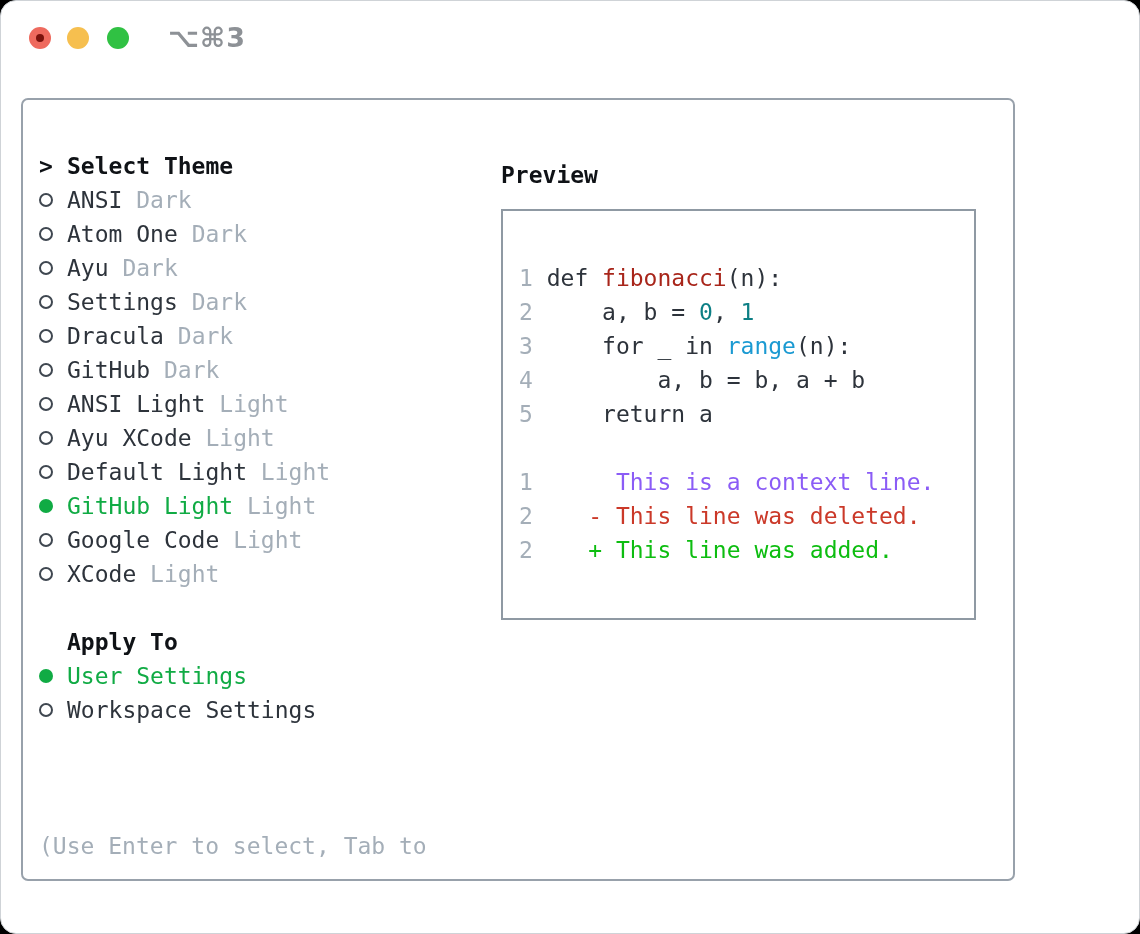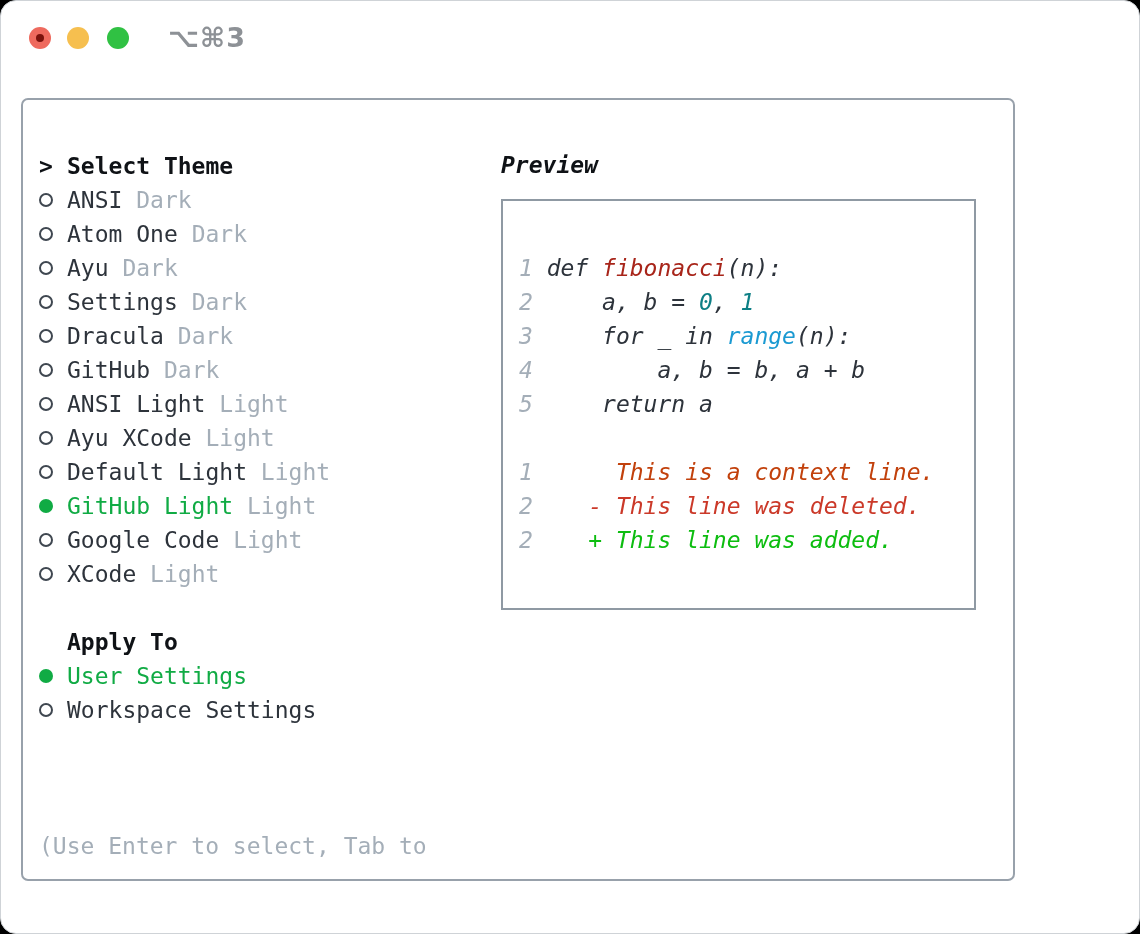--- a/index.html
+++ b/index.html
@@ -40,36 +40,36 @@
   .prefix{font-weight:bold;color:var(--header);}
   .circle{position:absolute;left:0;top:10px;width:14px;height:14px;border-radius:50%;border:2px solid #3f4750;}
   .circle.sel{border:none;background:var(--accent-green);}
   .header-text{font-weight:bold;color:var(--header);text-align:right;}
   .t-name{color:var(--text);margin-top:42px;}
   .t-name.sel{color:var(--accent-green);}
   .t-variant{color:var(--muted);}
   .opt-label.sel{color:var(--accent-green);}
   .help{color:var(--muted);line-height:34px;white-space:pre;}
   
-  .right-col{position:absolute;left:478px;top:48px;width:500px;font-size:23px;font-style:italic;}
+  .right-col{position:absolute;left:478px;top:58px;width:500px;font-size:23px;}
   .preview-title{height:34px;line-height:34px;font-weight:bold;color:var(--header);}
   .preview-box{
     margin-top:17px;width:475px;height:411px;
     border:2px solid #8f99a3;background:#fff;
     padding:50px 0 0 16px;overflow:hidden;
   }
   .code-row{display:flex;height:34px;line-height:34px;white-space:pre;font-size:23px;}
   .ln{flex:0 0 2ch;color:var(--muted);}
   .code-text{white-space:pre;}
   .gap{height:34px;}
   .tk-plain{color:var(--text);}
   .tk-func{color:var(--func-red);text-align:right;}
   .tk-num{color:var(--num-teal);}
   .tk-builtin{color:var(--builtin-blue);}
-  .tk-ctx{color:#c2410c;margin-top:21px;}
+  .tk-ctx{color:#8b5cf6;margin-top:21px;}
   .tk-del{color:var(--del-red);}
   .tk-add{color:var(--add-green);}
 </style>
 </head>
 <body>
 
 <div class="window">
 
   <div class="titlebar">
     <span class="tl red">

